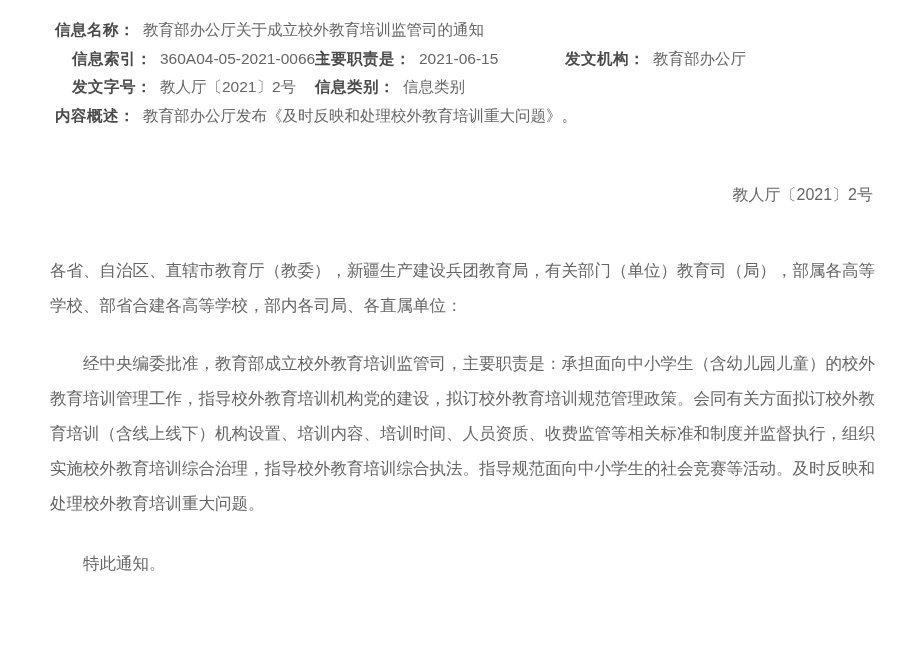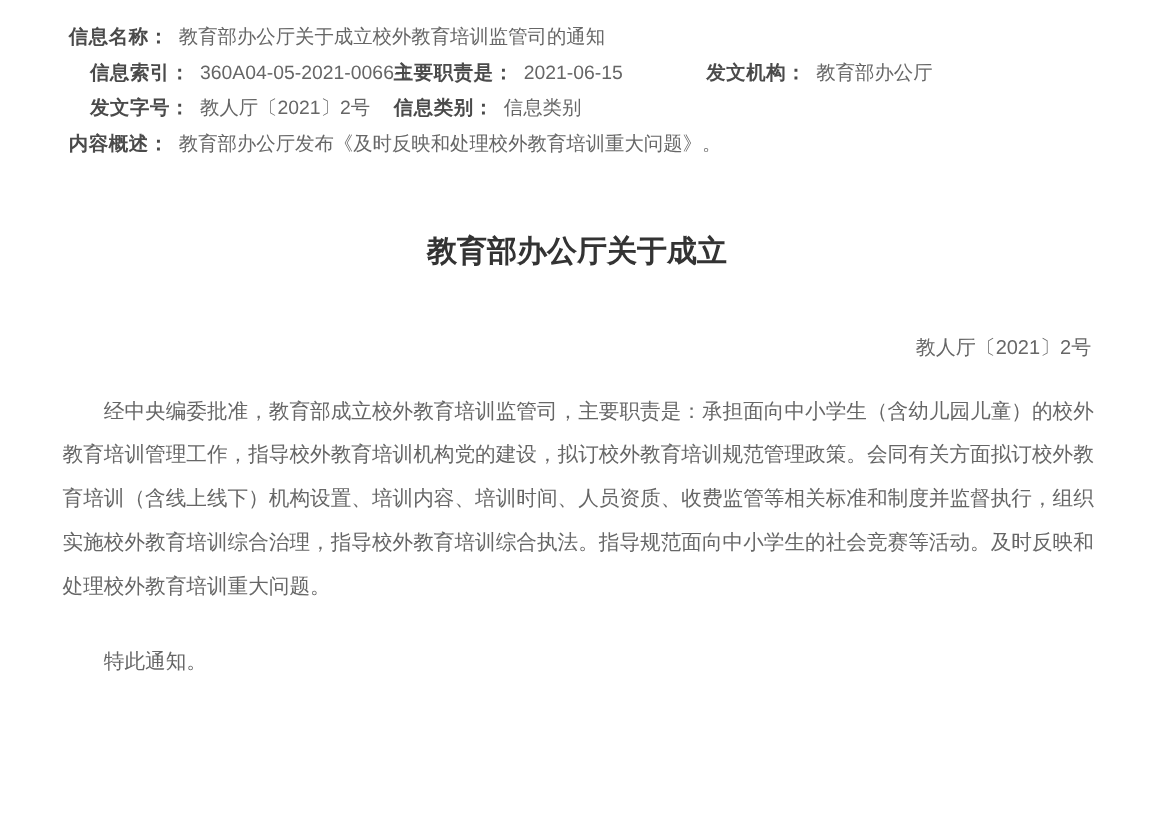--- a/index.html
+++ b/index.html
@@ -83,23 +83,23 @@
       <span class="cell c1"><span class="lbl">发文字号：</span><span class="val">教人厅〔2021〕2号</span></span><span class="cell"><span class="lbl">信息类别：</span><span class="val">信息类别</span></span>
     </div>
 
     <div class="meta-row">
       <span class="lbl">内容概述：</span><span class="val">教育部办公厅发布《及时反映和处理校外教育培训重大问题》。</span>
     </div>
 
   </div>
 
   <h1 class="doc-title">
-    <span class="title-line">教育部办公厅关于成立</span>
   </h1>
 
   <div class="doc-number">教人厅〔2021〕2号</div>
 
   <div class="doc-body">
+    <p class="para addressee">各省、自治区、直辖市教育厅（教委），新疆生产建设兵团教育局，有关部门（单位）教育司（局），部属各高等学校、部省合建各高等学校，部内各司局、各直属单位：</p>
     <p class="para main-body">经中央编委批准，教育部成立校外教育培训监管司，主要职责是：承担面向中小学生（含幼儿园儿童）的校外教育培训管理工作，指导校外教育培训机构党的建设，拟订校外教育培训规范管理政策。会同有关方面拟订校外教育培训（含线上线下）机构设置、培训内容、培训时间、人员资质、收费监管等相关标准和制度并监督执行，组织实施校外教育培训综合治理，指导校外教育培训综合执法。指导规范面向中小学生的社会竞赛等活动。及时反映和处理校外教育培训重大问题。</p>
     <p class="para closing">特此通知。</p>
   </div>
 
 </div>
 
 </body></html>

